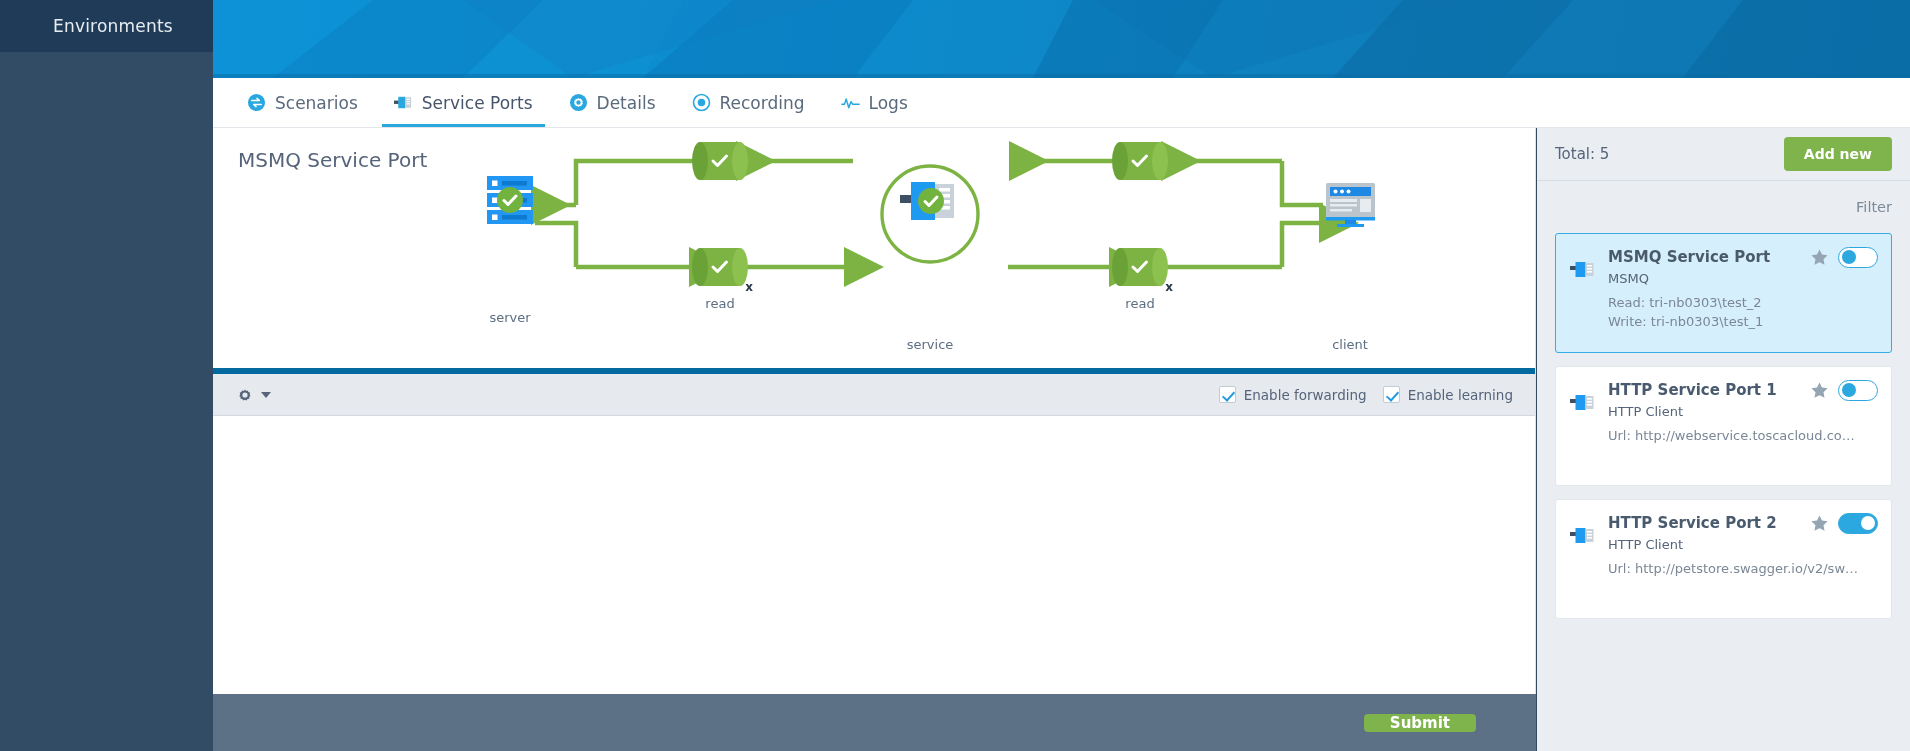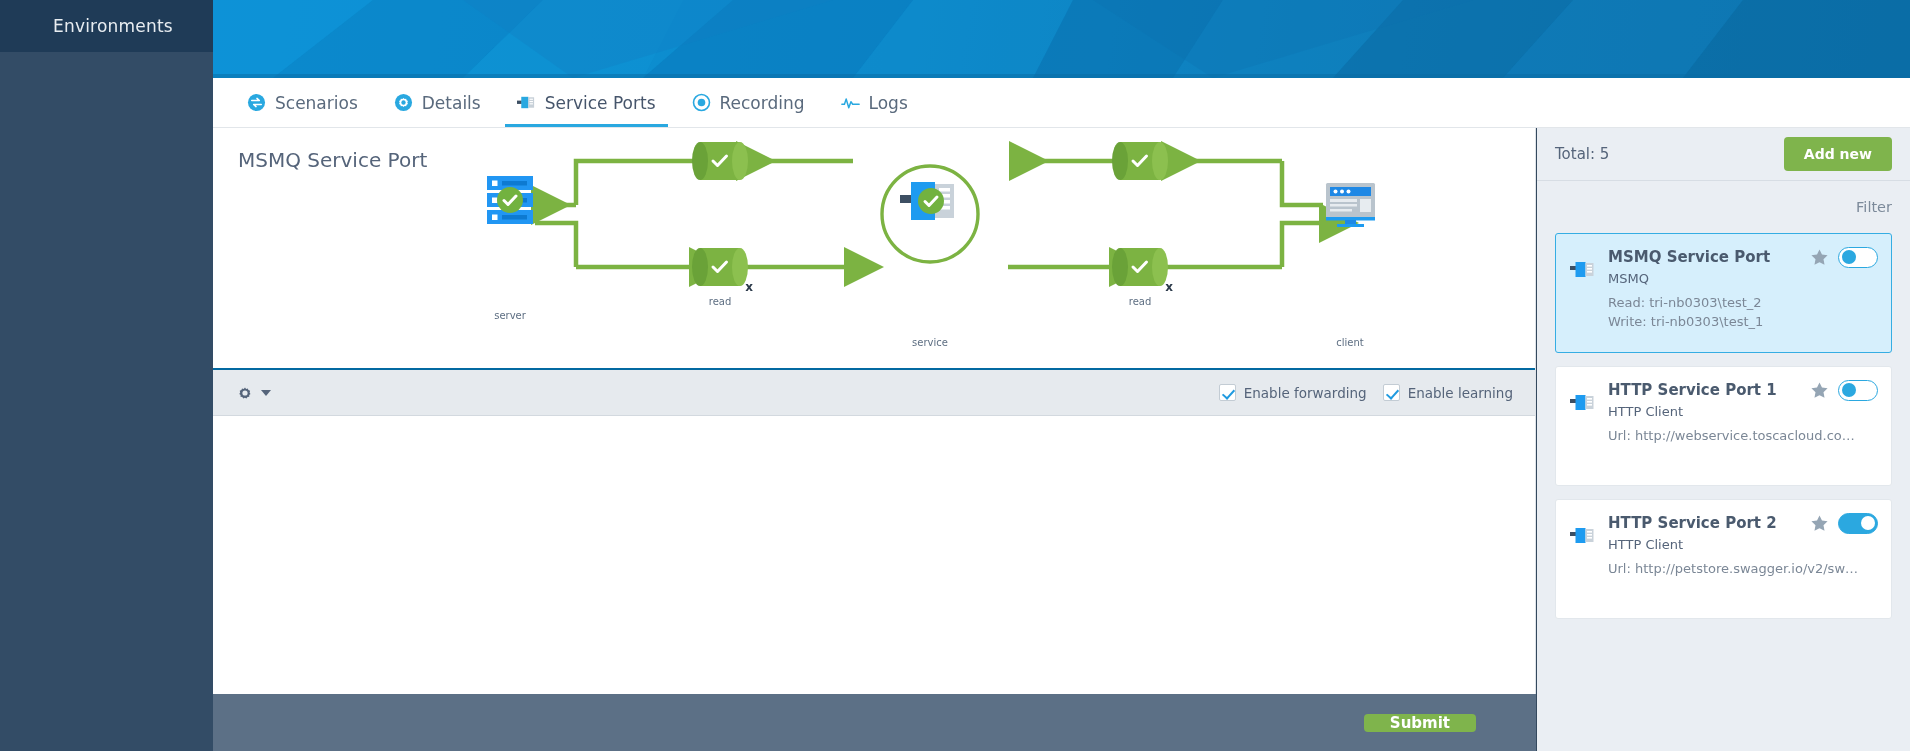--- a/index.html
+++ b/index.html
@@ -67,32 +67,32 @@
   }
   .diagram-title {
     position: absolute; left: 25px; top: 20px;
     font-size: 20px; color: #55647a;
   }
   .diagram { position: absolute; left: 0; top: 0; width: 1323px; height: 225px; }
   .diagram svg { display: block; width: 1323px; height: 225px; }
 
   
   .node-label {
-    position: absolute; font-size: 10px; color: #5d6e82; text-align: center;
+    position: absolute; font-size: 13px; color: #5d6e82; text-align: center;
     transform: translateX(-50%); white-space: nowrap;
   }
   .close-x {
     position: absolute; font-size: 12px; font-weight: bold; color: #2b3a4a;
     transform: translateX(-50%); cursor: pointer;
   }
 
   
   .optionsbar {
     position: absolute; left: 0; top: 240px; width: 1322px; height: 48px;
-    background: #e6eaee; border-top: 2px solid #0369a1; border-bottom: 1px solid #d3d9df;
+    background: #e6eaee; border-top: 6px solid #0369a1; border-bottom: 1px solid #d3d9df;
     display: flex; align-items: center; padding: 0 22px;
   }
   .gear-btn {
     display: flex; align-items: center; gap: 6px; cursor: pointer; color: #55647a;
   }
   .caret { width: 0; height: 0; border-left: 5px solid transparent;
            border-right: 5px solid transparent; border-top: 6px solid #55647a; }
   .opt-right { margin-left: auto; display: flex; align-items: center; gap: 16px; }
   .cbwrap { display: flex; align-items: center; gap: 8px; cursor: pointer; }
   .cbox {
@@ -203,39 +203,39 @@
   <div class="tabbar">
 
     <div class="tab">
       <svg class="tab-ico" viewBox="0 0 20 20">
         <circle cx="10" cy="10" r="9" fill="#29a8e0"></circle>
         <path d="M5 8h8l-2.5-2.3M15 12H7l2.5 2.3" stroke="#fff" stroke-width="1.6" fill="none" stroke-linecap="round" stroke-linejoin="round"></path>
       </svg>
       <span>Scenarios</span>
     </div>
 
-    <div class="tab">
-      <svg class="tab-ico" viewBox="0 0 20 20">
-        <circle cx="10" cy="10" r="9" fill="#29a8e0"></circle>
-        <path d="M10 5.2l1.2 1.1 1.6-.3.5 1.6 1.4.8-.7 1.6.7 1.6-1.4.8-.5 1.6-1.6-.3L10 14.8l-1.2-1.1-1.6.3-.5-1.6L5.3 11.6 6 10l-.7-1.6 1.4-.8.5-1.6 1.6.3z" fill="#fff"></path>
-        <circle cx="10" cy="10" r="2.3" fill="#29a8e0"></circle>
-      </svg>
-      <span>Details</span>
-    </div>
-
     <div class="tab active">
       <svg class="tab-ico" viewBox="0 0 20 20">
         <rect x="0" y="8" width="5" height="3.5" fill="#3d4f63"></rect>
         <rect x="4.5" y="4" width="7.5" height="12" fill="#29a8e0"></rect>
         <rect x="12" y="4.5" width="6" height="11" fill="#c7d0d8"></rect>
         <rect x="13.2" y="6" width="3.6" height="1.2" fill="#fff"></rect>
         <rect x="13.2" y="8.4" width="3.6" height="1.2" fill="#fff"></rect>
         <rect x="13.2" y="10.8" width="3.6" height="1.2" fill="#fff"></rect>
       </svg>
       <span>Service Ports</span>
+    </div>
+
+    <div class="tab">
+      <svg class="tab-ico" viewBox="0 0 20 20">
+        <circle cx="10" cy="10" r="9" fill="#29a8e0"></circle>
+        <path d="M10 5.2l1.2 1.1 1.6-.3.5 1.6 1.4.8-.7 1.6.7 1.6-1.4.8-.5 1.6-1.6-.3L10 14.8l-1.2-1.1-1.6.3-.5-1.6L5.3 11.6 6 10l-.7-1.6 1.4-.8.5-1.6 1.6.3z" fill="#fff"></path>
+        <circle cx="10" cy="10" r="2.3" fill="#29a8e0"></circle>
+      </svg>
+      <span>Details</span>
     </div>
 
     <div class="tab">
       <svg class="tab-ico" viewBox="0 0 20 20">
         <circle cx="10" cy="10" r="8.4" fill="none" stroke="#29a8e0" stroke-width="1.7"></circle>
         <circle cx="10" cy="10" r="4" fill="#29a8e0"></circle>
       </svg>
       <span>Recording</span>
     </div>
 

